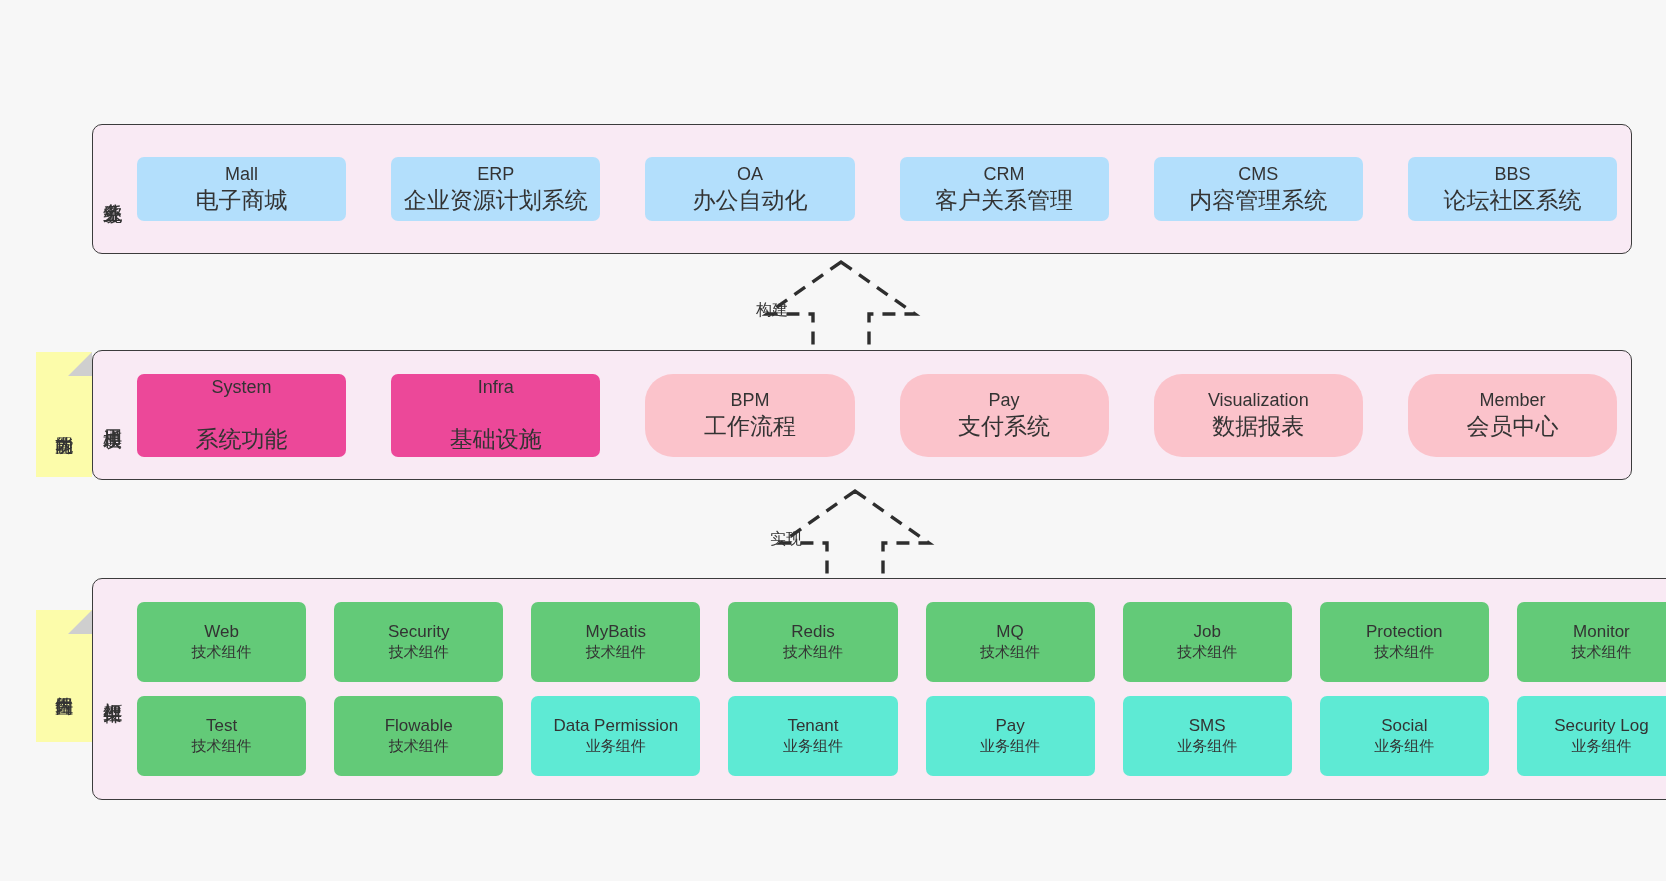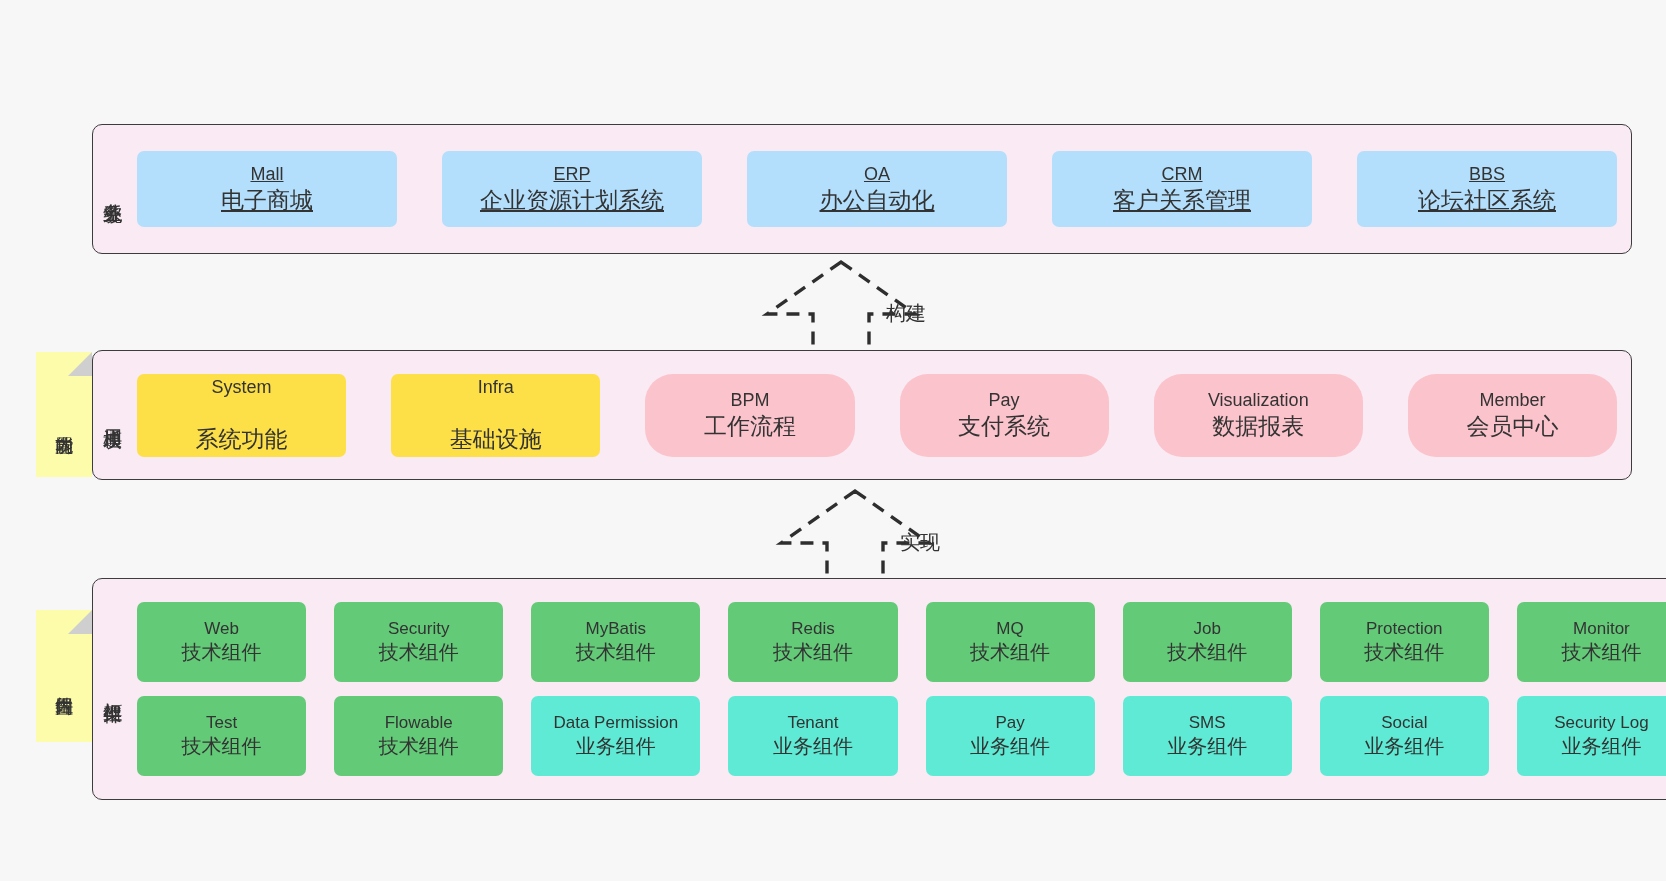--- a/index.html
+++ b/index.html
@@ -84,46 +84,45 @@
     font-size: 23px;
     white-space: nowrap;
   }
 
   
   #layer-business { left: 92px; top: 124px; width: 1540px; height: 130px; }
   #layer-business .layer-body { gap: 0; }
   #layer-business .row { gap: 45px; }
   #layer-business .card {
     flex: 1 1 0;
-    height: 76px;
+    height: 64px;
     background: #b3dffc;
-    text-decoration: underline;
   }
 
   
   #layer-module { left: 92px; top: 350px; width: 1540px; height: 130px; }
   #layer-module .layer-body { gap: 0; }
   #layer-module .row { gap: 45px; }
   #layer-module .card {
     flex: 1 1 0;
     height: 83px;
   }
-  .card.core { background: #fde047; gap: 26px; }
+  .card.core { background: #ec4899; gap: 26px; }
   .card.ext  { background: #fbc3cb; border-radius: 28px; }
 
   
   #layer-framework { left: 92px; top: 578px; width: 1609px; height: 222px; }
   #layer-framework .layer-body { gap: 14px; padding-top: 16px; padding-bottom: 16px; }
   #layer-framework .row { gap: 28px; }
   #layer-framework .card {
     flex: 1 1 0;
     height: 80px;
   }
   #layer-framework .card .t-en { font-size: 17px; }
-  #layer-framework .card .t-cn { font-size: 20px; }
+  #layer-framework .card .t-cn { font-size: 15px; }
   .card.tech { background: #63ca78; }
   .card.biz  { background: #5eead4; }
 
   
   .sticky {
     position: absolute;
     box-sizing: border-box;
     background: #fcfcaa;
     display: flex;
     align-items: center;
@@ -156,22 +155,22 @@
     position: absolute;
     width: 170px;
     height: 98px;
   }
   .arrow svg { display: block; width: 100%; height: 100%; }
   .arrow-label {
     position: absolute;
     left: 0;
     right: 0;
     top: 42px;
-    text-align: right;
-    font-size: 20px;
+    text-align: left;
+    font-size: 16px;
     color: #333333;
     user-select: none;
     pointer-events: none;
   }
   #arrow-build   { left: 756px; top: 258px; }
   #arrow-realize { left: 770px; top: 487px; }
 </style>
 </head>
 <body>
 
@@ -195,20 +194,24 @@
         <div class="card">
           <span class="t-en">OA</span>
           <span class="t-cn">办公自动化</span>
         </div>
 
         <div class="card">
           <span class="t-en">CRM</span>
           <span class="t-cn">客户关系管理</span>
         </div>
 
+        <div class="card">
+          <span class="t-en">CMS</span>
+          <span class="t-cn">内容管理系统</span>
+        </div>
 
         <div class="card">
           <span class="t-en">BBS</span>
           <span class="t-cn">论坛社区系统</span>
         </div>
 
       </div>
     </div>
   </div>
 

